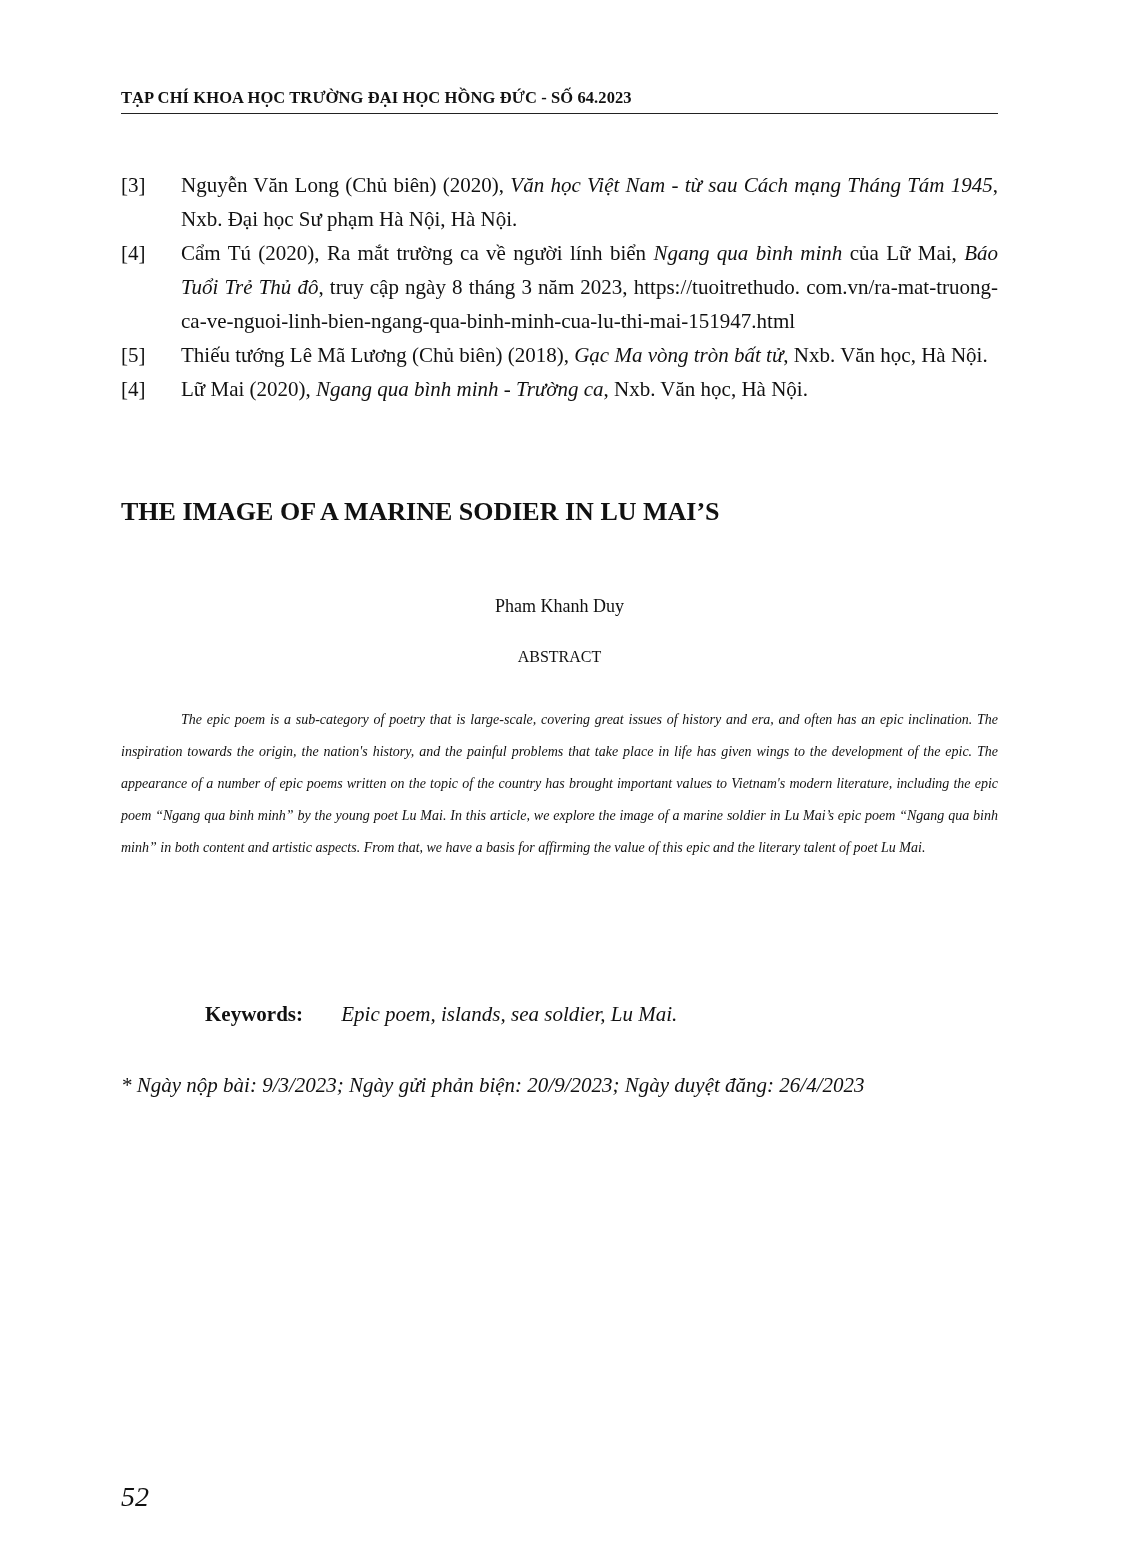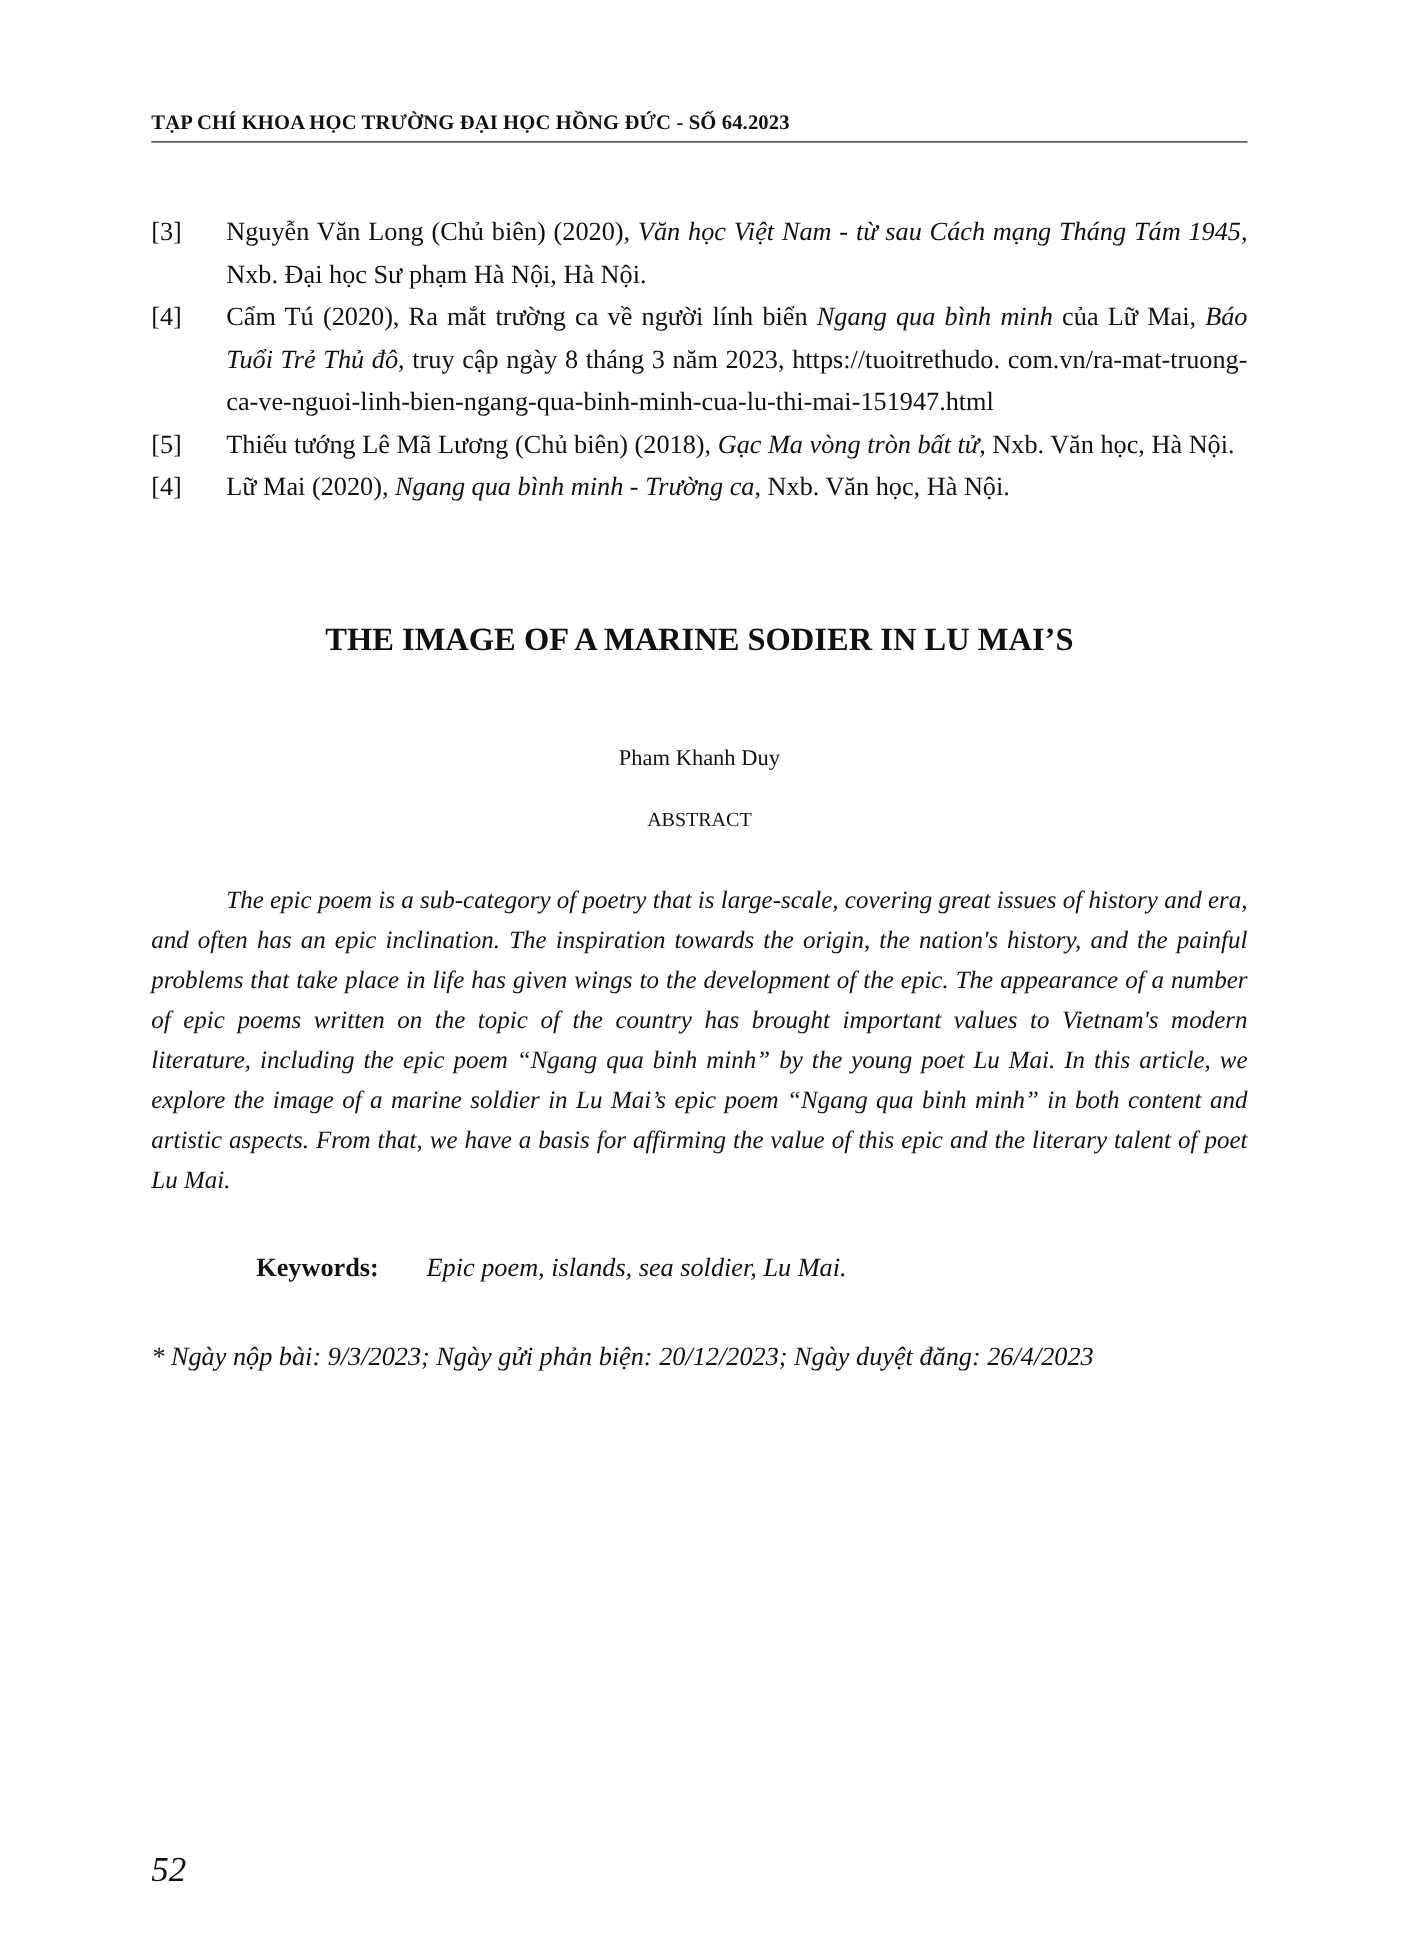--- a/index.html
+++ b/index.html
@@ -18,34 +18,34 @@
   .refs {
     position: absolute; left: 121px; top: 168px; width: 877px;
     font-size: 21px; line-height: 34px;
   }
   .ref { display: flex; }
   .ref-num { width: 60px; flex: none; }
   .ref-text { flex: 1; text-align: justify; text-align-last: left; }
   .ref-text i { font-style: italic; }
   .title {
     position: absolute; left: 121px; top: 495px; width: 877px;
-    text-align: center; font-weight: bold; font-size: 26px; line-height: 34px;
+    font-weight: bold; font-size: 26px; line-height: 34px;
   }
   .title .t2 { font-style: italic; display: block; }
   .author {
     position: absolute; left: 121px; top: 596px; width: 877px;
     text-align: center; font-weight: normal; font-size: 18px;
   }
   .abstract-h {
     position: absolute; left: 121px; top: 648px; width: 877px;
     text-align: center; font-size: 16px;
   }
   .abstract {
     position: absolute; left: 121px; top: 704px; width: 877px;
-    font-size: 20px; line-height: 32px; font-style: italic;
+    font-size: 14px; line-height: 32px; font-style: italic;
     text-align: justify; text-indent: 60px;
   }
   .keywords {
     position: absolute; left: 181px; top: 1002px; width: 817px;
     font-size: 21px;
   }
   .keywords b { font-style: normal; margin-left: 24px; }
   .keywords .kw { font-style: italic; margin-left: 33px; }
   .dates {
     position: absolute; left: 121px; top: 1073px; width: 877px;
@@ -88,15 +88,15 @@
 
 <div class="abstract-h">ABSTRACT</div>
 
 <div class="abstract">The epic poem is a sub-category of poetry that is large-scale, covering great issues of history and era, and often has an epic inclination. The inspiration towards the origin, the nation's history, and the painful problems that take place in life has given wings to the development of the epic. The appearance of a number of epic poems written on the topic of the country has brought important values to Vietnam's modern literature, including the epic poem “Ngang qua binh minh” by the young poet Lu Mai. In this article, we explore the image of a marine soldier in Lu Mai’s epic poem “Ngang qua binh minh” in both content and artistic aspects. From that, we have a basis for affirming the value of this epic and the literary talent of poet Lu Mai.</div>
 
 <div class="keywords">
   <b>Keywords:</b>
   <span class="kw">Epic poem, islands, sea soldier, Lu Mai.</span>
 </div>
 
-<div class="dates">* Ngày nộp bài: 9/3/2023; Ngày gửi phản biện: 20/12/2023; Ngày duyệt đăng: 26/4/2023</div>
+<div class="dates">* Ngày nộp bài: 9/3/2023; Ngày gửi phản biện: 20/9/2023; Ngày duyệt đăng: 26/4/2023</div>
 
 <div class="page-num">52</div>
 
 </body></html>

